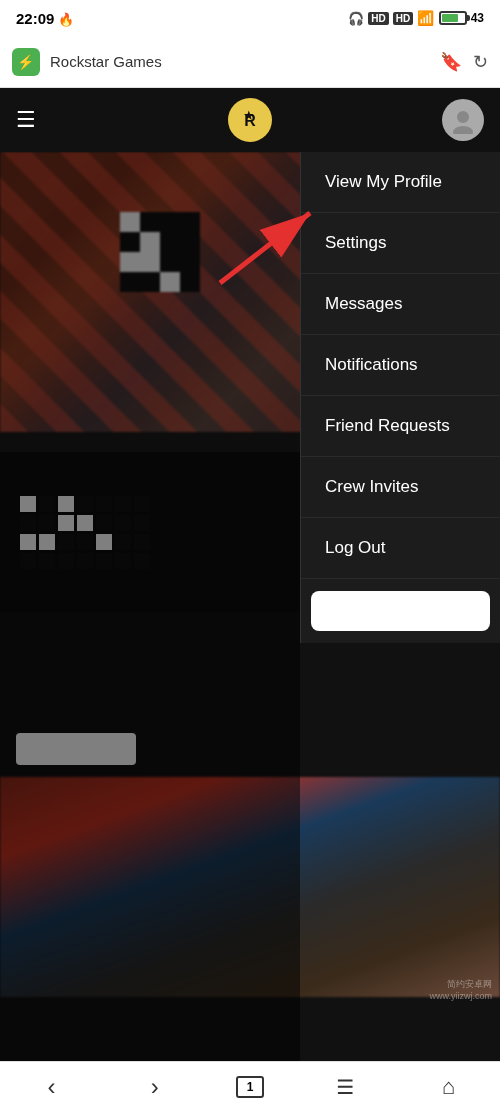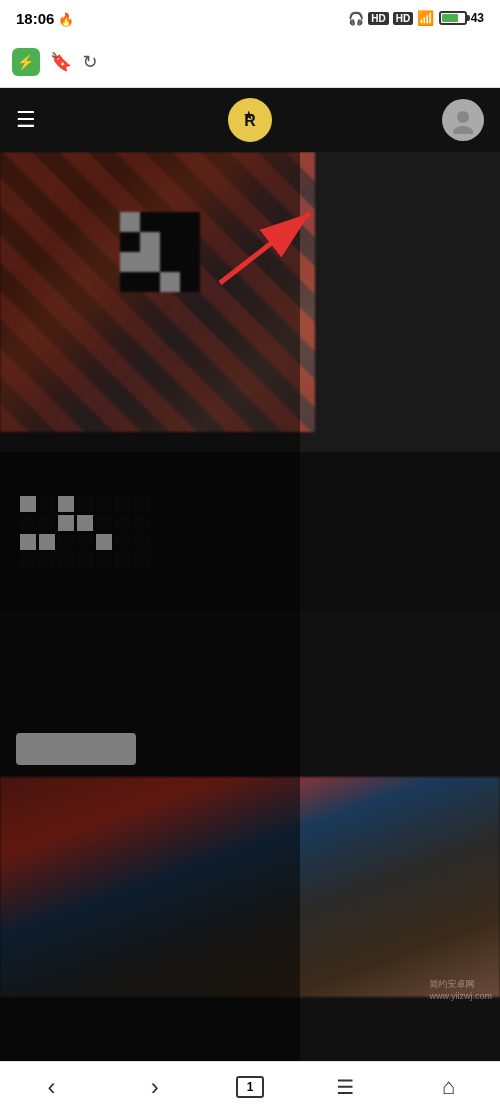--- a/index.html
+++ b/index.html
@@ -223,47 +223,49 @@
     }
 
     
     .watermark {
       position: absolute;
       bottom: 58px;
       right: 8px;
       font-size: 9px;
       color: rgba(255,255,255,0.4);
       z-index: 1000;
+      text-align: right;
       line-height: 1.4;
     }
   </style>
 </head>
 <body>
 
 <div class="status-bar">
   <div class="status-time">
-    <span>18:06</span>
+    <span>22:09</span>
     <span style="font-size:13px;">🔥</span>
   </div>
   <div class="status-icons">
     <span style="font-size:13px;">🎧</span>
     <span style="font-size:10px; font-weight:700; background:#333; color:white; padding:1px 3px; border-radius:2px;">HD</span>
     <span style="font-size:10px; font-weight:700; background:#333; color:white; padding:1px 3px; border-radius:2px;">HD</span>
     <span style="font-size:14px;">📶</span>
     <div class="battery-icon">
       <div class="battery-fill"></div>
     </div>
     <span style="font-size:12px;">43</span>
   </div>
 </div>
 
 <div class="browser-bar">
   <div class="browser-shield">
     <span>⚡</span>
   </div>
+  <div class="browser-url">Rockstar Games</div>
   <div class="browser-actions">
     <span class="browser-icon">🔖</span>
     <span class="browser-icon">↻</span>
   </div>
 </div>
 
 <div class="main-content">
 
   <div class="rs-header">
     <span class="hamburger">☰</span>
@@ -316,20 +318,31 @@
 
   <svg class="arrow-svg" viewBox="0 0 120 100">
     <defs>
       <marker id="arrowhead" markerWidth="10" markerHeight="7" refX="10" refY="3.5" orient="auto">
         <polygon points="0 0, 10 3.5, 0 7" fill="#e53030"></polygon>
       </marker>
     </defs>
     <line x1="10" y1="80" x2="100" y2="10" stroke="#e53030" stroke-width="5" marker-end="url(#arrowhead)"></line>
   </svg>
 
+  <div class="dropdown-menu">
+    <div class="dropdown-item">View My Profile</div>
+    <div class="dropdown-item">Settings</div>
+    <div class="dropdown-item">Messages</div>
+    <div class="dropdown-item">Notifications</div>
+    <div class="dropdown-item">Friend Requests</div>
+    <div class="dropdown-item">Crew Invites</div>
+    <div class="dropdown-item">Log Out</div>
+
+    <div style="margin: 12px 10px; height: 40px; background: white; border-radius: 8px;"></div>
+  </div>
 
   <div class="second-content">
 
     <div style="display:grid; grid-template-columns: repeat(7, 16px); grid-template-rows: repeat(4, 16px); gap: 3px;">
       <div style="background:white;"></div>
       <div style="background:#111;"></div>
       <div style="background:white;"></div>
       <div style="background:#111;"></div>
       <div style="background:#111;"></div>
       <div style="background:#111;"></div>

